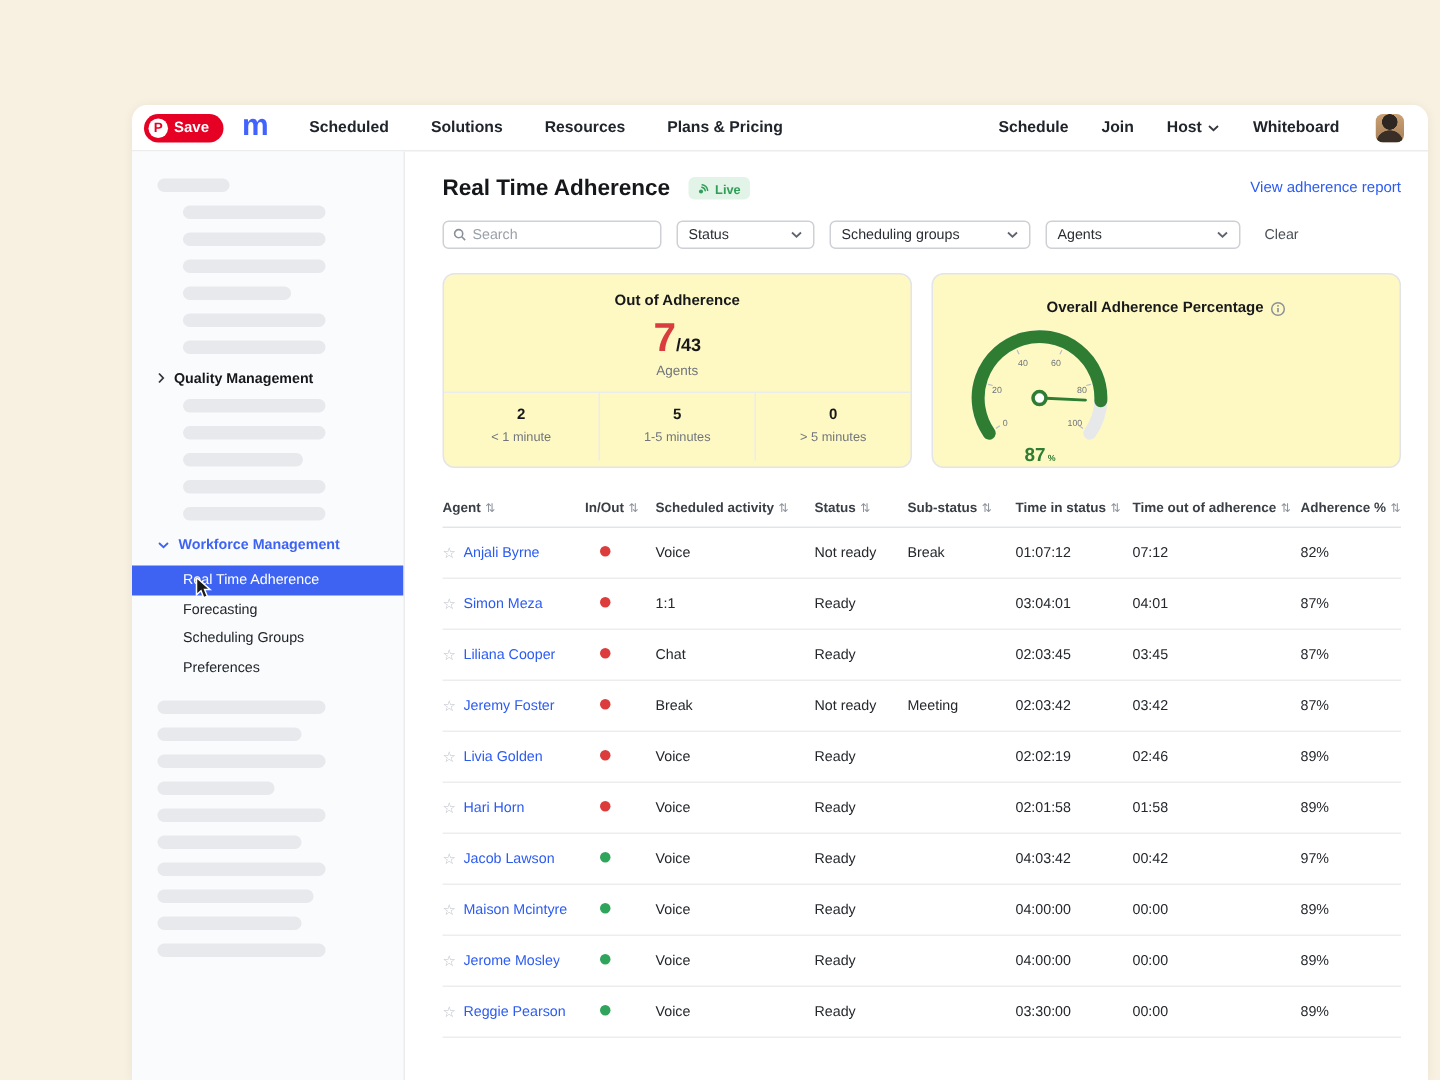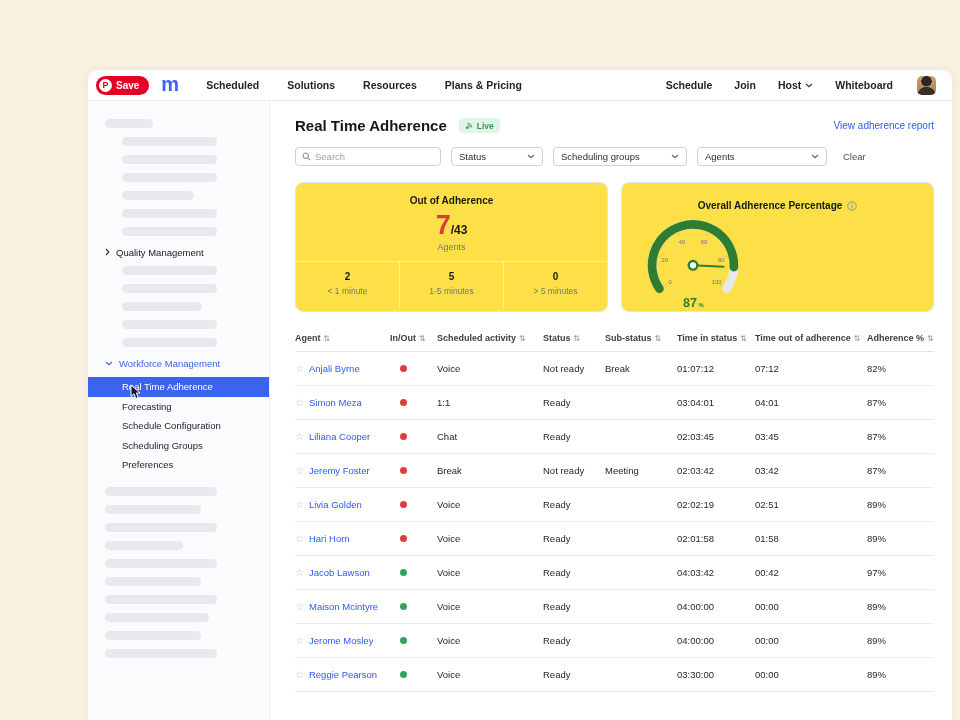--- a/index.html
+++ b/index.html
@@ -15,21 +15,21 @@
 .nav-link{font-size:10.5px;color:#20242b;font-weight:600;cursor:pointer;white-space:nowrap}
 .nav-right{margin-left:auto;display:flex;align-items:center;gap:22px}
 .host{display:inline-flex;align-items:center;gap:4px}
 .avatar{width:19px;height:19px;border-radius:5px;margin-left:2px;cursor:pointer;background:radial-gradient(circle at 50% 28%,#2e2620 0 30%,rgba(0,0,0,0) 32%),radial-gradient(circle at 50% 105%,#3a2f26 0 40%,rgba(0,0,0,0) 42%),linear-gradient(#c9a173,#a87f57)}
 
 .bodyrow{flex:1;display:flex;min-height:0}
 .sidebar{width:182px;flex:0 0 182px;background:#fafbfc;border-right:1px solid #ececec;padding-top:18px;overflow:hidden}
 .sk{height:9px;border-radius:4.5px;background:#e8e9ec;margin-bottom:9px}
 .i1{margin-left:17px;width:48px}
 .i2{margin-left:34px}
-.side-section{display:flex;align-items:center;gap:6px;padding-left:17px;height:14px;margin:5px 0 7px;font-size:9.5px;font-weight:normal;color:#17181c;cursor:pointer;white-space:nowrap}
+.side-section{display:flex;align-items:center;gap:6px;padding-left:17px;height:14px;margin:5px 0 7px;font-size:9.5px;font-weight:bold;color:#17181c;cursor:pointer;white-space:nowrap}
 .side-section.wfm{color:#3e63f3}
 .side-item{height:19.5px;line-height:19.5px;padding-left:34px;font-size:9.5px;color:#20242a;cursor:pointer;white-space:nowrap}
 .side-item.active{background:#3e63f3;color:#fff;position:relative}
 .cursor-svg{position:absolute;left:42px;top:8px}
 .side-bottom{margin-top:12px}
 
 .main{flex:1;padding:16px 18px 0 25px;min-width:0}
 .title-row{display:flex;align-items:center}
 .page-title{font-size:15px;font-weight:bold;color:#15171b}
 .live{display:inline-flex;align-items:center;gap:3px;background:#e2f3e7;color:#2f9e56;font-size:8.5px;font-weight:bold;border-radius:4px;padding:2.5px 6px;margin-left:12px}
@@ -42,21 +42,21 @@
 .sel-status{width:92px}
 .sel-groups{width:134px}
 .sel-agents{width:130px}
 .clear-btn{font-size:9.5px;color:#4a4f57;margin-left:6px;cursor:pointer}
 .toggle-row{display:flex;align-items:center;gap:8px;margin-top:11px}
 .toggle{width:27px;height:14px;border-radius:7px;background:#9aa3b0;position:relative;cursor:pointer;flex:0 0 27px}
 .toggle::after{content:"";position:absolute;left:2px;top:2px;width:10px;height:10px;border-radius:50%;background:#fff}
 .toggle-label{font-size:9.5px;font-weight:bold;color:#1d2127}
 
 .cards{display:flex;gap:13px;margin-top:16px}
-.card{border:1px solid #e3e4e7;border-radius:8px;background:#fde047}
+.card{border:1px solid #e3e4e7;border-radius:8px;background:#fef9c3}
 .card-out{width:313px}
 .card-out-top{padding:12px 10px 9px;text-align:center;border-bottom:1px solid #ebecee}
 .card-title{font-size:10px;font-weight:bold;color:#17181c}
 .big-row{margin-top:6px;display:flex;align-items:baseline;justify-content:center}
 .big-count{font-size:27px;font-weight:bold;color:#d93d3d;line-height:1}
 .big-total{font-size:12px;font-weight:bold;color:#17181c}
 .agents-label{font-size:9px;color:#70757d;margin-top:3px}
 .buckets{display:flex}
 .bucket{flex:1;text-align:center;padding:9px 0 11px}
 .bucket + .bucket{border-left:1px solid #ebecee}
@@ -144,21 +144,20 @@
         <span>Workforce Management</span>
       </div>
 
       <div class="side-item active">
         <span>Real Time Adherence</span>
         <svg class="cursor-svg" width="12" height="15" viewBox="0 0 12 15">
             <path d="M1 0 L1 11.5 L4 8.8 L5.8 13.5 L8.2 12.5 L6.4 8 L10 8 Z" fill="#1a1a1a" stroke="#fff" stroke-width="1"></path>
           </svg>
       </div>
       <div class="side-item">Forecasting</div>
-      <div class="side-item">Schedule Configuration</div>
       <div class="side-item">Scheduling Groups</div>
       <div class="side-item">Preferences</div>
 
       <div class="side-bottom">
         <div class="sk i1" style="width:112px"></div>
         <div class="sk i1" style="width:96px"></div>
         <div class="sk i1" style="width:112px"></div>
         <div class="sk i1" style="width:78px"></div>
         <div class="sk i1" style="width:112px"></div>
         <div class="sk i1" style="width:96px"></div>
@@ -375,21 +374,21 @@
         <div class="trow">
           <div class="agent-cell">
               <span class="star">☆</span>
               <a class="agent-link">Livia Golden</a>
             </div>
           <div class="dot-cell"><span class="dot" data-state="out"></span></div>
           <div>Voice</div>
           <div>Ready</div>
           <div></div>
           <div>02:02:19</div>
-          <div>02:51</div>
+          <div>02:46</div>
           <div>89%</div>
         </div>
 
         <div class="trow">
           <div class="agent-cell">
               <span class="star">☆</span>
               <a class="agent-link">Hari Horn</a>
             </div>
           <div class="dot-cell"><span class="dot" data-state="out"></span></div>
           <div>Voice</div>

